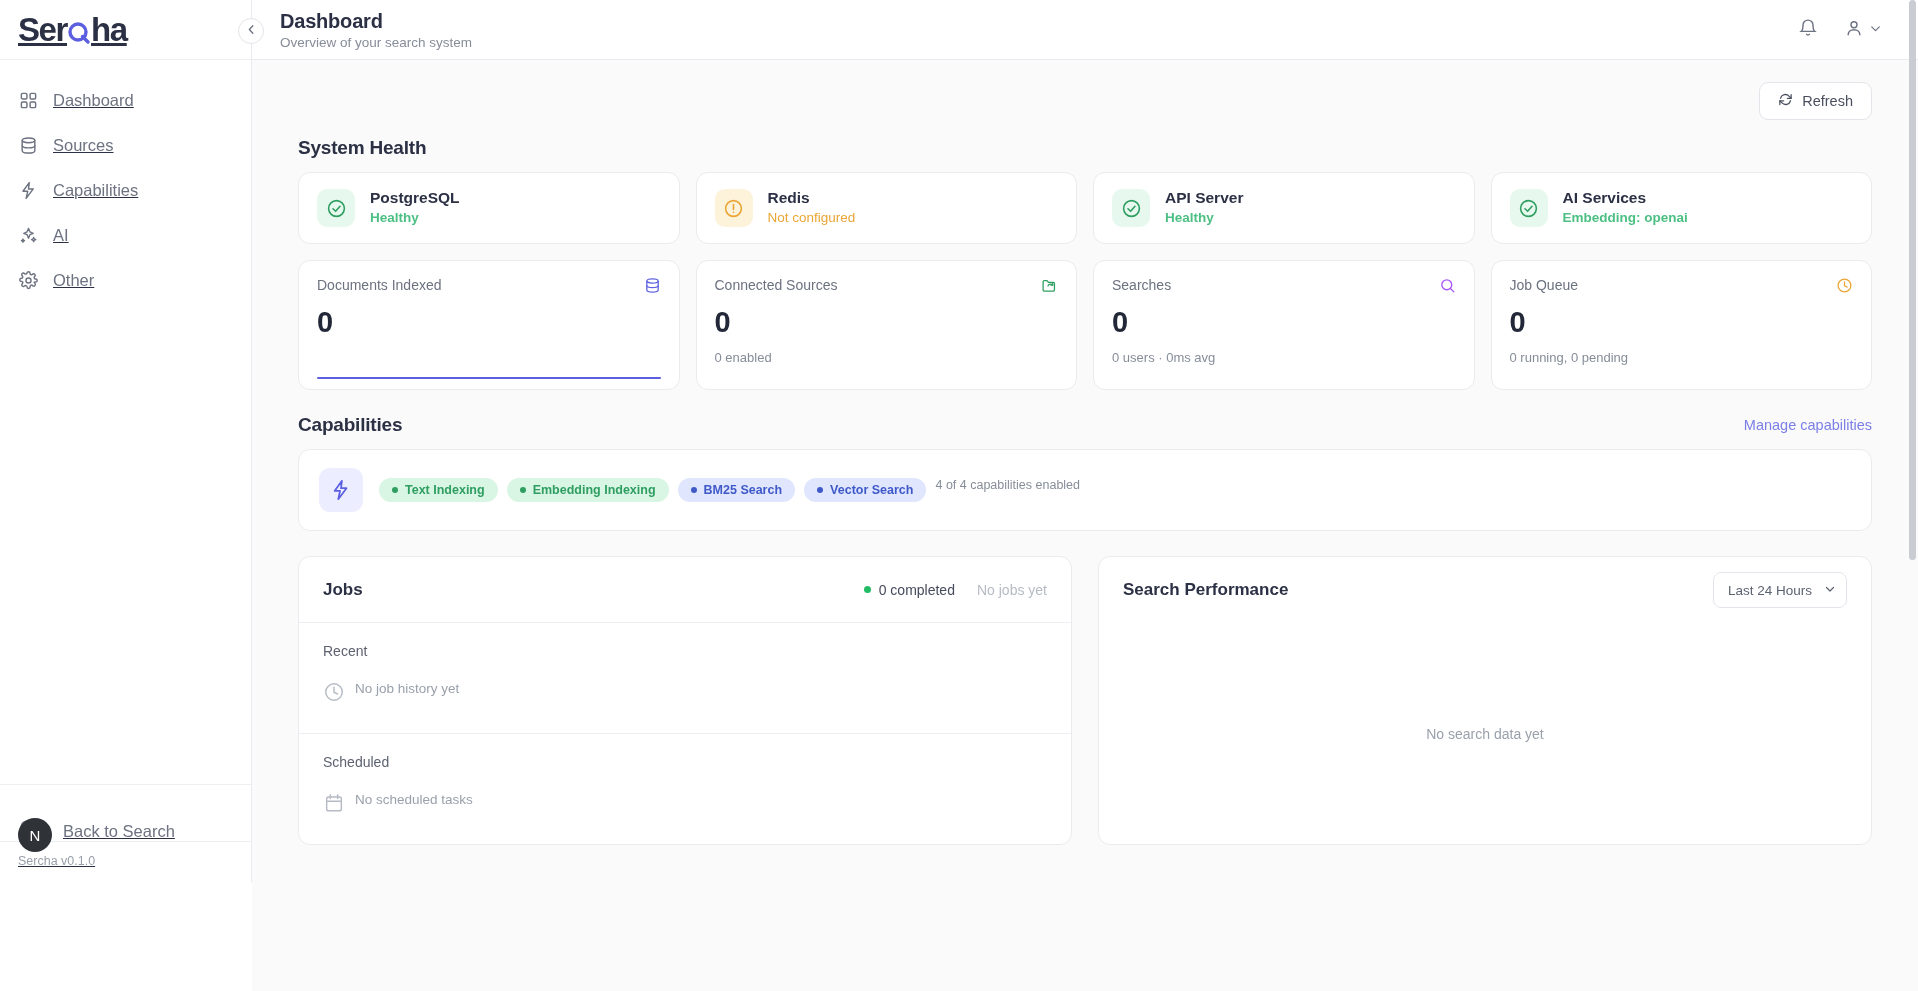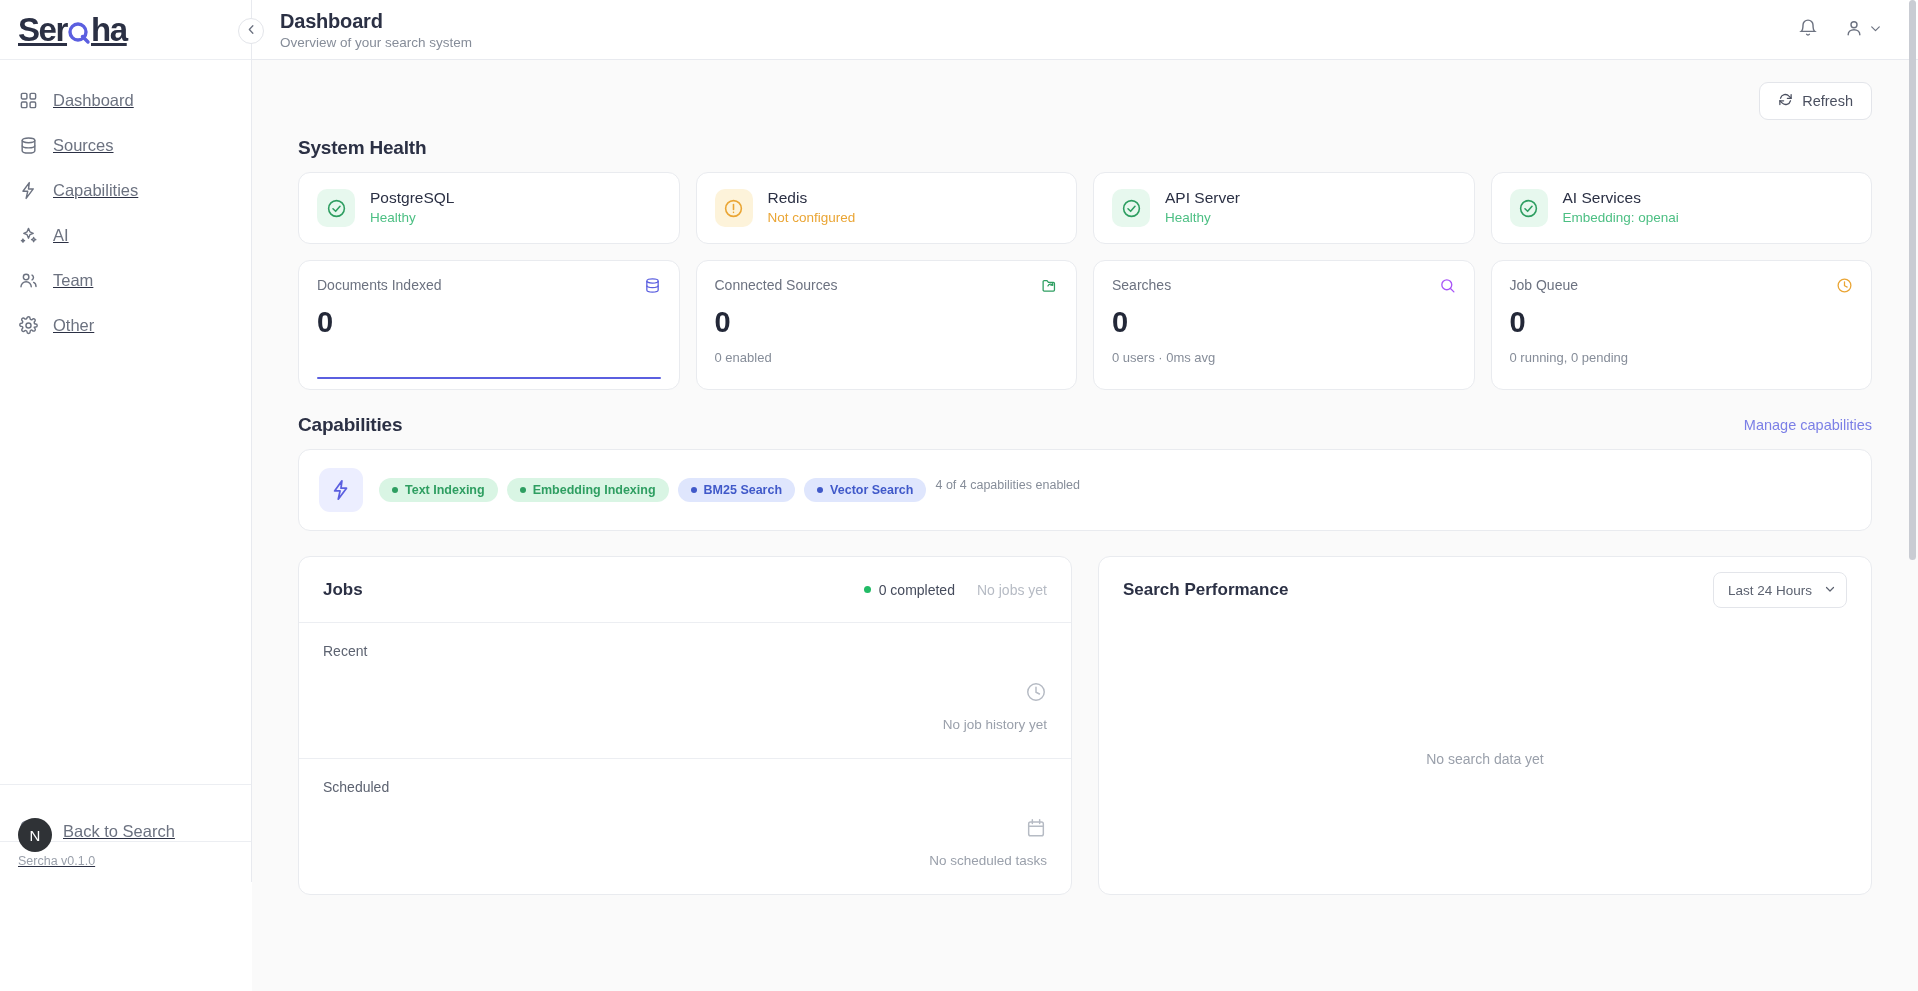--- a/index.html
+++ b/index.html
@@ -121,23 +121,23 @@
     height: 72px; display: flex; align-items: center; gap: 15px;
     padding: 0 18px;
   }
   .health-ico {
     width: 38px; height: 38px; border-radius: 10px;
     display: flex; align-items: center; justify-content: center;
     flex: 0 0 38px;
   }
   .health-ico.ok { background: #e7f8ee; }
   .health-ico.warn { background: #fdf3da; }
-  .health-name { font-size: 15.5px; font-weight: 400; color: #2b3044; line-height: 1.35; }
+  .health-name { font-size: 15.5px; font-weight: 700; color: #2b3044; line-height: 1.35; }
   .health-status { font-size: 13.5px; line-height: 1.35; }
-  .health-status.ok { color: #4cbf83; }
+  .health-status.ok { color: #4cbf83; font-weight: bold; }
   .health-status.warn { color: #eaa534; }
 
   .metric-card {
     background: #ffffff; border: 1px solid #e9ebef; border-radius: 12px;
     height: 130px; padding: 16px 18px 0 18px;
     position: relative; overflow: hidden;
   }
   .metric-top { display: flex; align-items: flex-start; }
   .metric-label { font-size: 14px; color: #6c7280; }
   .metric-ico { margin-left: auto; }
@@ -189,21 +189,21 @@
   .sel-wrap {
     border: 1px solid #e3e5ea; border-radius: 8px; background: #ffffff;
     height: 36px; display: flex; align-items: center; padding: 0 10px 0 14px;
     font-size: 13.5px; color: #5c6270; cursor: pointer; gap: 12px;
   }
 
   .subsection { padding: 20px 24px 0 24px; border-bottom: 1px solid #eceef2; }
   .subsection:last-child { border-bottom: none; }
   .sub-label { font-size: 14px; color: #5c6270; }
   .empty-block {
-    display: flex; flex-direction: column; align-items: flex-end; gap: 10px;
+    display: flex; flex-direction: row; align-items: flex-start; gap: 10px;
     padding: 22px 0 26px 0; color: #b6bbc4;
   }
   .empty-text { font-size: 13.5px; color: #9aa0ab; }
   .panel-empty-center {
     flex: 1 1 auto; display: flex; align-items: center; justify-content: center;
     font-size: 14px; color: #9aa0ab; min-height: 180px;
   }
   .scrollbar {
     position: absolute; right: 2px; top: 0; width: 7px; height: 991px;
     background: transparent;
@@ -264,31 +264,20 @@
       </div>
       <div class="nav-item">
         <span class="ico">
           <svg width="19" height="19" viewBox="0 0 24 24" fill="none" stroke="#6c7280" stroke-width="1.7" stroke-linejoin="round">
             <path d="M12 3l1.8 4.4L18 9.2l-4.2 1.8L12 15.4l-1.8-4.4L6 9.2l4.2-1.8z"></path>
             <path d="M18.5 14.5l.8 1.9 1.9.8-1.9.8-.8 1.9-.8-1.9-1.9-.8 1.9-.8z"></path>
             <path d="M5 16.5l.6 1.4 1.4.6-1.4.6L5 20.5l-.6-1.4L3 18.5l1.4-.6z"></path>
           </svg>
         </span>
         <span class="lbl">AI</span>
-      </div>
-      <div class="nav-item">
-        <span class="ico">
-          <svg width="19" height="19" viewBox="0 0 24 24" fill="none" stroke="#6c7280" stroke-width="1.8" stroke-linecap="round">
-            <circle cx="9" cy="7.5" r="3.5"></circle>
-              <path d="M2.5 20c0-3.6 2.9-6.5 6.5-6.5s6.5 2.9 6.5 6.5"></path>
-            <path d="M16.5 5.2a3.5 3.5 0 0 1 0 6.1"></path>
-              <path d="M18.5 14.4c1.9.9 3 2.8 3 5.1"></path>
-          </svg>
-        </span>
-        <span class="lbl">Team</span>
       </div>
       <div class="nav-item">
         <span class="ico">
           <svg width="19" height="19" viewBox="0 0 24 24" fill="none" stroke="#6c7280" stroke-width="1.8">
             <circle cx="12" cy="12" r="3.2"></circle>
             <path d="M19.4 13.6a1.6 1.6 0 0 0 .3 1.8l.1.1a2 2 0 1 1-2.8 2.8l-.1-.1a1.6 1.6 0 0 0-1.8-.3 1.6 1.6 0 0 0-1 1.5V20a2 2 0 1 1-4 0v-.1A1.6 1.6 0 0 0 9 18.4a1.6 1.6 0 0 0-1.8.3l-.1.1a2 2 0 1 1-2.8-2.8l.1-.1a1.6 1.6 0 0 0 .3-1.8 1.6 1.6 0 0 0-1.5-1H3a2 2 0 1 1 0-4h.1a1.6 1.6 0 0 0 1.5-1 1.6 1.6 0 0 0-.3-1.8l-.1-.1a2 2 0 1 1 2.8-2.8l.1.1a1.6 1.6 0 0 0 1.8.3H9a1.6 1.6 0 0 0 1-1.5V3a2 2 0 1 1 4 0v.1a1.6 1.6 0 0 0 1 1.5 1.6 1.6 0 0 0 1.8-.3l.1-.1a2 2 0 1 1 2.8 2.8l-.1.1a1.6 1.6 0 0 0-.3 1.8V9a1.6 1.6 0 0 0 1.5 1H21a2 2 0 1 1 0 4h-.1a1.6 1.6 0 0 0-1.5 1z"></path>
           </svg>
         </span>
         <span class="lbl">Other</span>
       </div>

